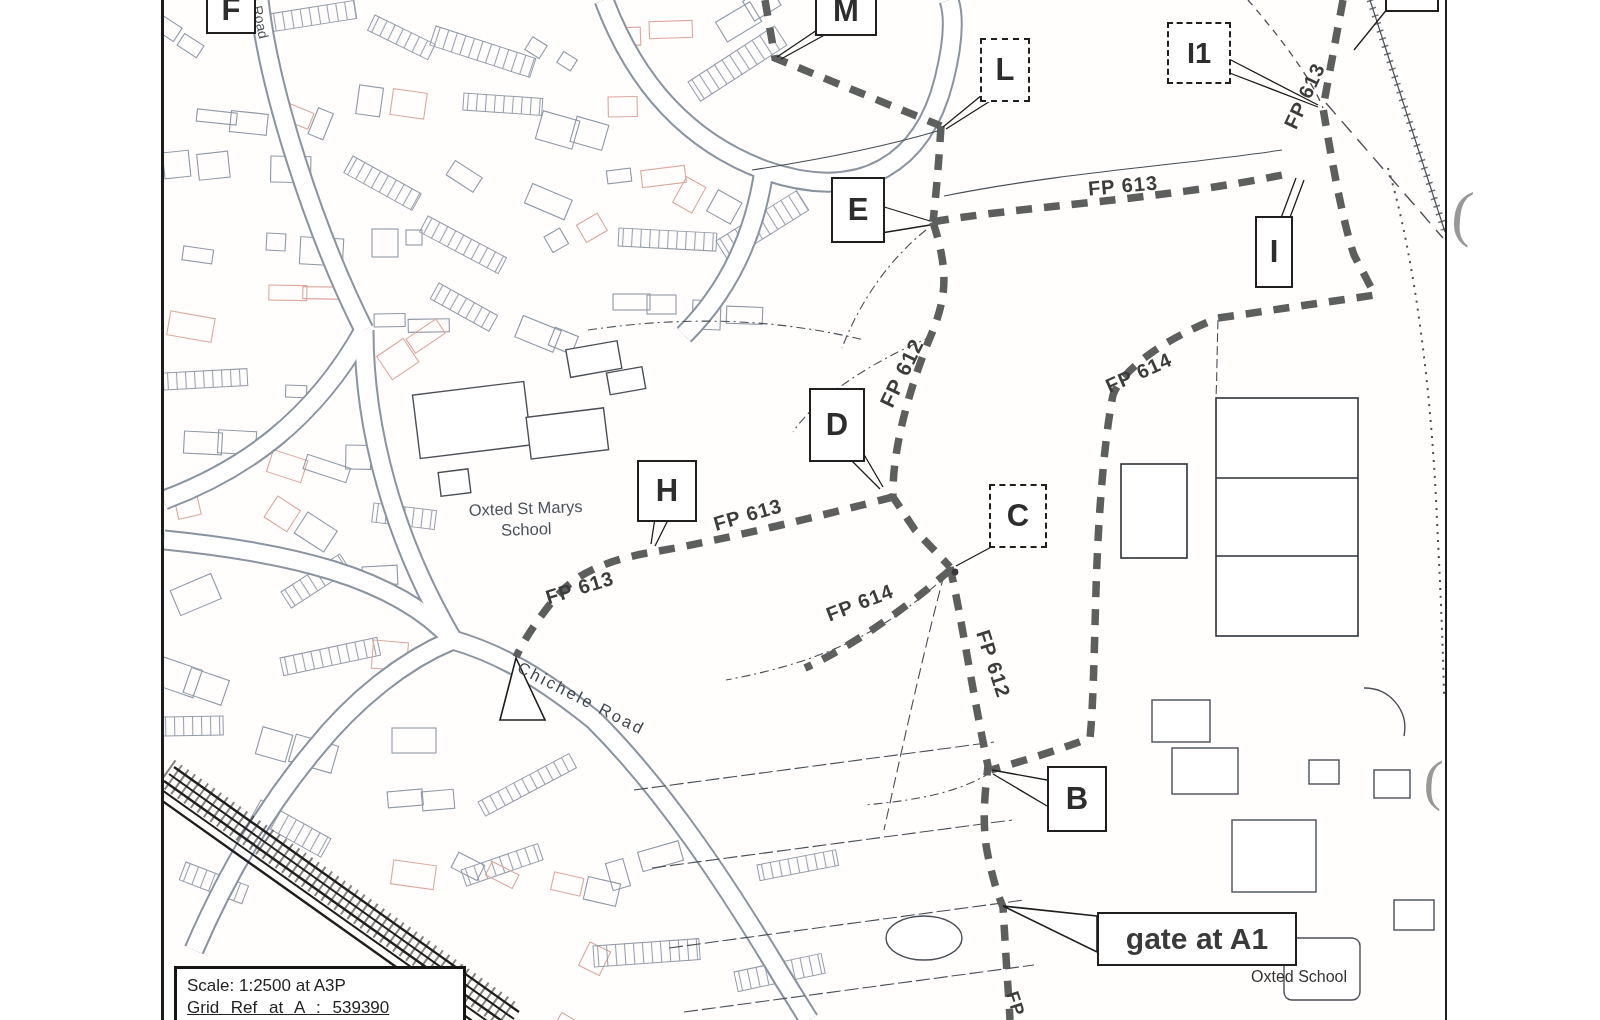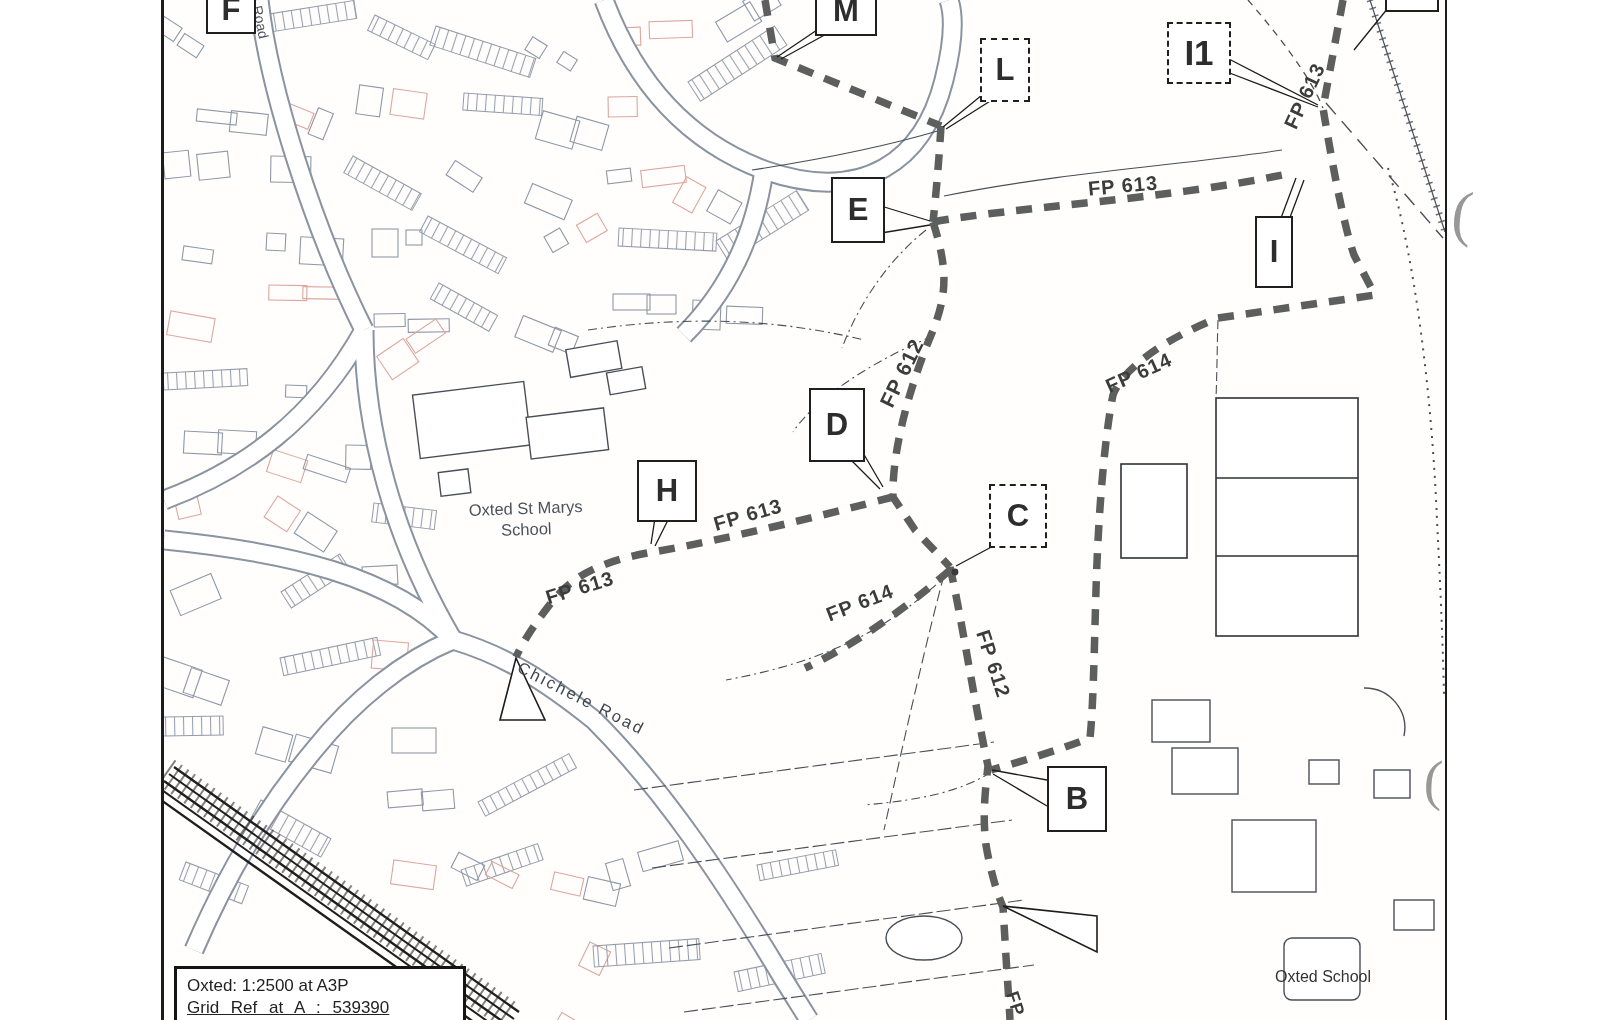--- a/index.html
+++ b/index.html
@@ -384,21 +384,21 @@
 
     <div class="marker" style="left:42px;top:-14px;width:46px;height:44px;">
         <span>F</span>
       </div>
     <div class="marker" style="left:651px;top:-14px;width:58px;height:46px;">
         <span>M</span>
       </div>
     <div class="marker dashed" style="left:816px;top:38px;width:46px;height:60px;">
         <span>L</span>
       </div>
-    <div class="marker dashed" style="left:1003px;top:22px;width:60px;height:58px;font-size:35px;">
+    <div class="marker dashed" style="left:1003px;top:22px;width:60px;height:58px;font-size:29px;">
         <span>I1</span>
       </div>
     <div class="marker" style="left:1091px;top:216px;width:34px;height:68px;">
         <span>I</span>
       </div>
     <div class="marker" style="left:667px;top:177px;width:50px;height:62px;">
         <span>E</span>
       </div>
     <div class="marker" style="left:645px;top:388px;width:52px;height:70px;">
         <span>D</span>
@@ -407,40 +407,43 @@
         <span>H</span>
       </div>
     <div class="marker dashed" style="left:825px;top:484px;width:54px;height:60px;">
         <span>C</span>
       </div>
     <div class="marker" style="left:883px;top:766px;width:56px;height:62px;">
         <span>B</span>
       </div>
     <div class="marker" style="left:1221px;top:-10px;width:50px;height:18px;"></div>
 
+    <div class="callout" style="left:933px;top:912px;width:196px;height:50px;">
+        <span>gate at A1</span>
+      </div>
 
     <div class="fplabel" style="left:1141px;top:96px;--rot:-65deg;">FP 613</div>
     <div class="fplabel" style="left:959px;top:186px;--rot:-5deg;">FP 613</div>
     <div class="fplabel" style="left:738px;top:373px;--rot:-64deg;font-size:21px;">FP 612</div>
     <div class="fplabel" style="left:584px;top:515px;--rot:-16deg;">FP 613</div>
     <div class="fplabel" style="left:416px;top:588px;--rot:-17deg;">FP 613</div>
     <div class="fplabel" style="left:696px;top:603px;--rot:-21deg;">FP 614</div>
     <div class="fplabel" style="left:975px;top:373px;--rot:-24deg;">FP 614</div>
     <div class="fplabel" style="left:829px;top:664px;--rot:72deg;">FP 612</div>
     <div class="fplabel" style="left:851px;top:1004px;--rot:72deg;font-size:18px;">FP</div>
 
     <div class="place" style="left:287px;top:498px;width:150px;text-align:center;font-size:16.5px;line-height:21px;transform:rotate(-2deg);">
       <div>Oxted St Marys</div>
       <div>School</div>
     </div>
-    <div class="place" style="left:1111px;top:968px;font-size:16px;color:#333;">Oxted School</div>
+    <div class="place" style="left:1087px;top:968px;font-size:16px;color:#333;">Oxted School</div>
     <div class="place" style="left:359px;top:658px;font-size:16.5px;letter-spacing:2.5px;color:#3f454d;transform:rotate(27deg);transform-origin:left top;">Chichele Road</div>
     <div class="place" style="left:101px;top:4px;font-size:14px;transform:rotate(78deg);transform-origin:left top;">Road</div>
 
     <div class="scalebox">
-      <div>Oxted: 1:2500 at A3P</div>
+      <div>Scale: 1:2500 at A3P</div>
       <div style="word-spacing:7px;text-decoration:underline;">Grid  Ref  at  A  :  539390</div>
     </div>
   </div>
 
   <div class="artifact" style="left:1452px;top:178px;transform:rotate(6deg);">(</div>
   <div class="artifact" style="left:1424px;top:748px;transform:rotate(3deg);font-size:56px;">(</div>
 </div>
 
 </body></html>

